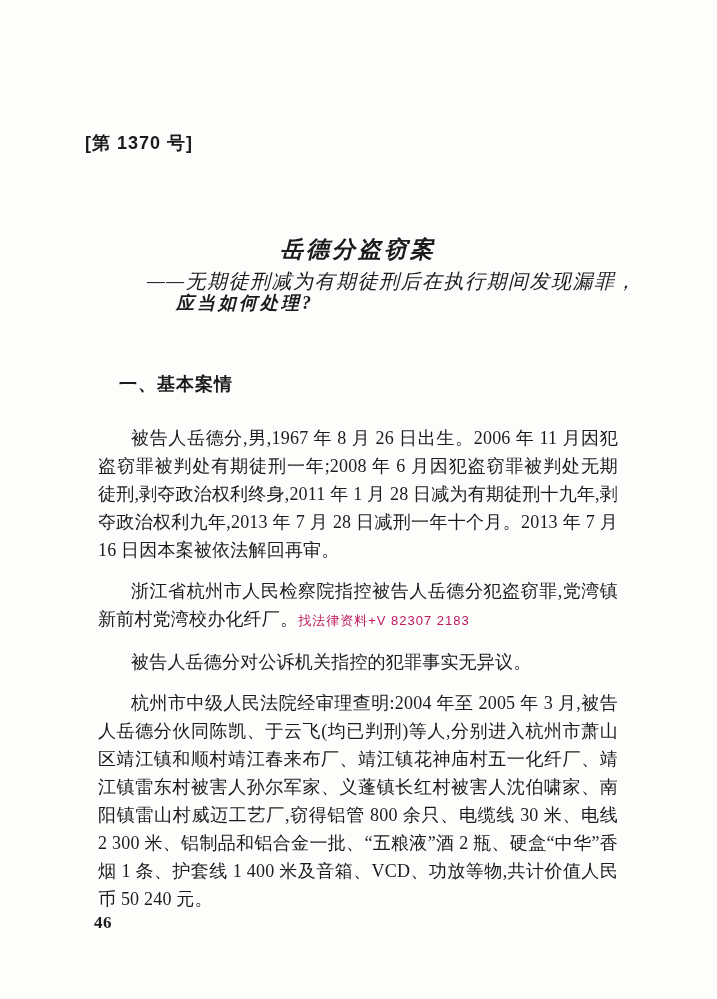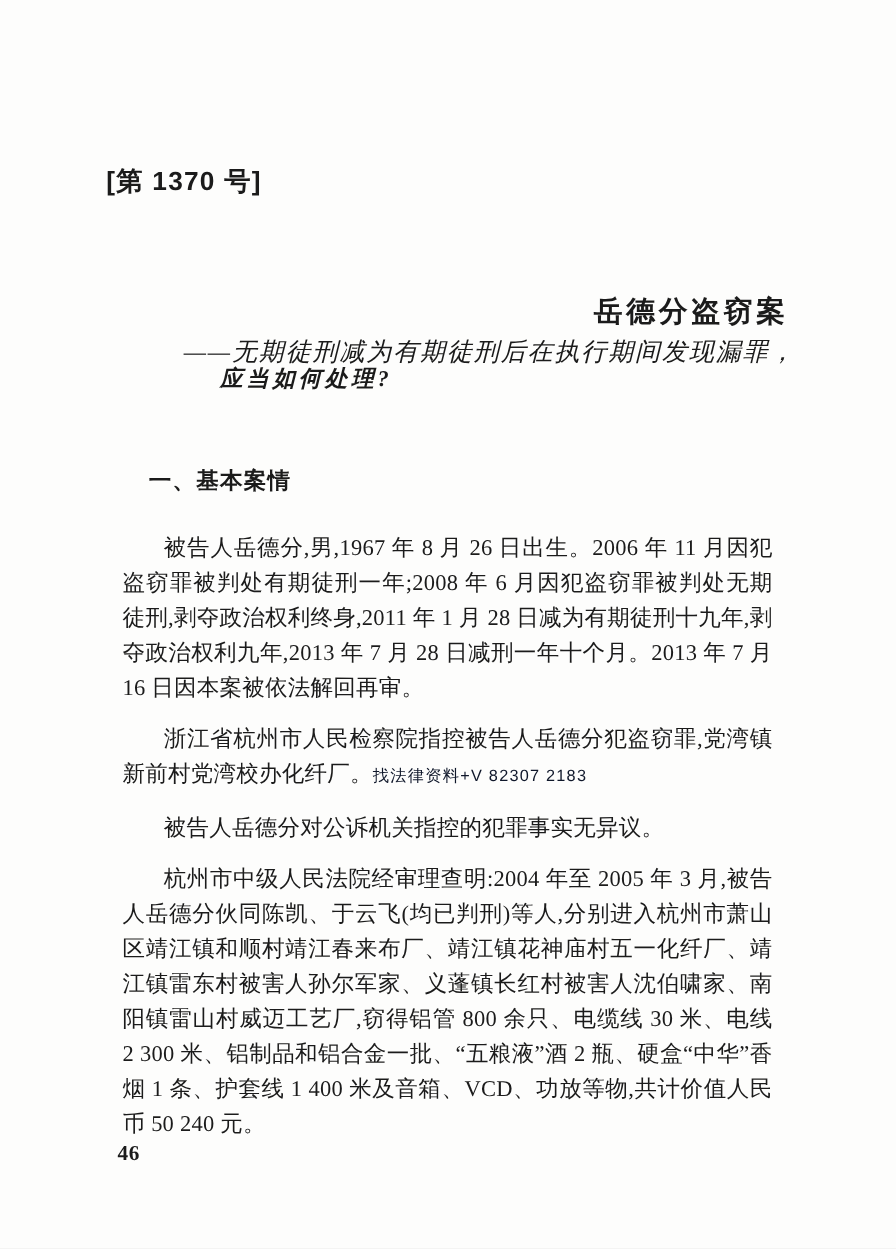--- a/index.html
+++ b/index.html
@@ -12,33 +12,34 @@
     color: #1b1b1b;
     font-family: "Liberation Serif", "DejaVu Serif", serif;
     overflow: hidden;
   }
   .case-number {
     position: absolute;
     left: 85px;
     top: 131px;
     font-family: "Liberation Sans", "DejaVu Sans", sans-serif;
     font-weight: 700;
-    font-size: 21px;
+    font-size: 18px;
     letter-spacing: 1px;
   }
   .title {
     position: absolute;
     left: 85px;
     top: 219px;
     width: 546px;
-    text-align: right;
+    text-align: center;
     font-family: "Liberation Sans", "DejaVu Sans", sans-serif;
     font-weight: 700;
     font-size: 23px;
     letter-spacing: 3px;
+    font-style: italic;
   }
   .subtitle-line1 {
     position: absolute;
     left: 147px;
     top: 268px;
     font-style: italic;
     font-size: 20px;
     letter-spacing: 1.5px;
   }
   .subtitle-line2 {
@@ -70,21 +71,21 @@
     letter-spacing: 0.2px;
   }
   .body-text p {
     margin: 13px;
     text-indent: 33px;
   }
   .watermark {
     font-family: "Liberation Sans", "DejaVu Sans", sans-serif;
     font-style: normal;
     font-size: 13px;
-    color: #0f172a;
+    color: #be185d;
     letter-spacing: 1px;
     white-space: nowrap;
   }
   .page-number {
     position: absolute;
     left: 94px;
     top: 913px;
     font-size: 17px;
     font-weight: 700;
     letter-spacing: 0.5px;

